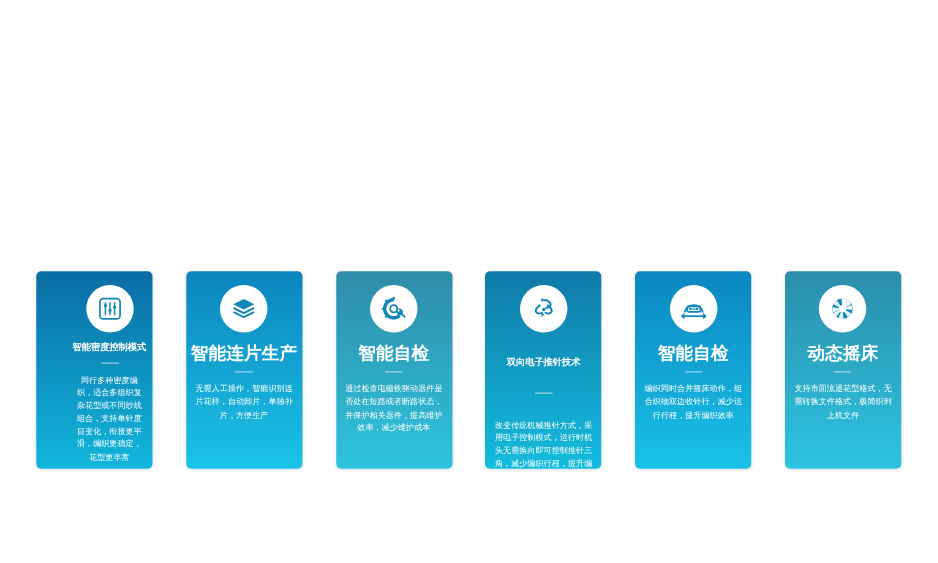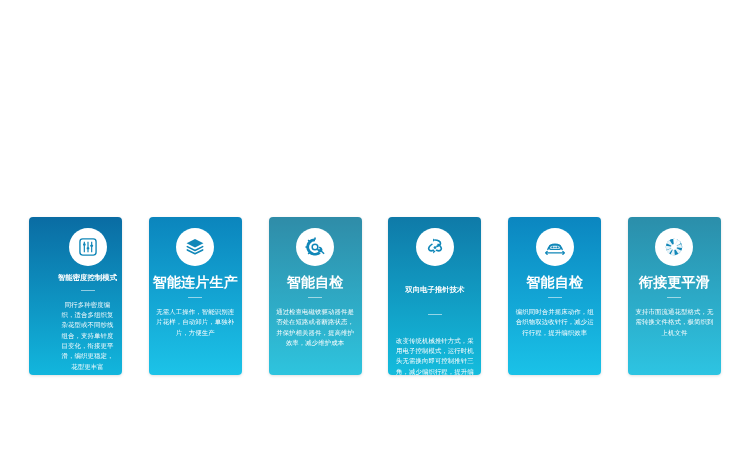--- a/index.html
+++ b/index.html
@@ -180,17 +180,17 @@
             <path d="M12 12 16.6 19.4a8.8 8.8 0 0 0 3.5-3.2Z"></path>
             <path d="M12 12 8.3 20.2a8.8 8.8 0 0 0 4.6.7Z"></path>
             <path d="M12 12 3.7 15.8a8.8 8.8 0 0 0 2.8 3.5Z"></path>
             <path d="M12 12 3.3 10.7a8.8 8.8 0 0 0 .5 4.5Z"></path>
             <path d="M12 12 7.2 4.7a8.8 8.8 0 0 0-3.4 3.3Z"></path>
             <path d="M12 12 15.6 3.8a8.8 8.8 0 0 0-4.5-.7Z"></path>
           </g>
           <circle cx="12" cy="12" r="2.7" fill="#ffffff"></circle>
         </svg>
       </div>
-      <div class="card-title">衔接更平滑</div>
+      <div class="card-title">动态摇床</div>
       <div class="card-divider"></div>
       <div class="card-body">支持市面流通花型格式，无需转换文件格式，极简织到上机文件</div>
     </div>
   </div>
 
 </body></html>

